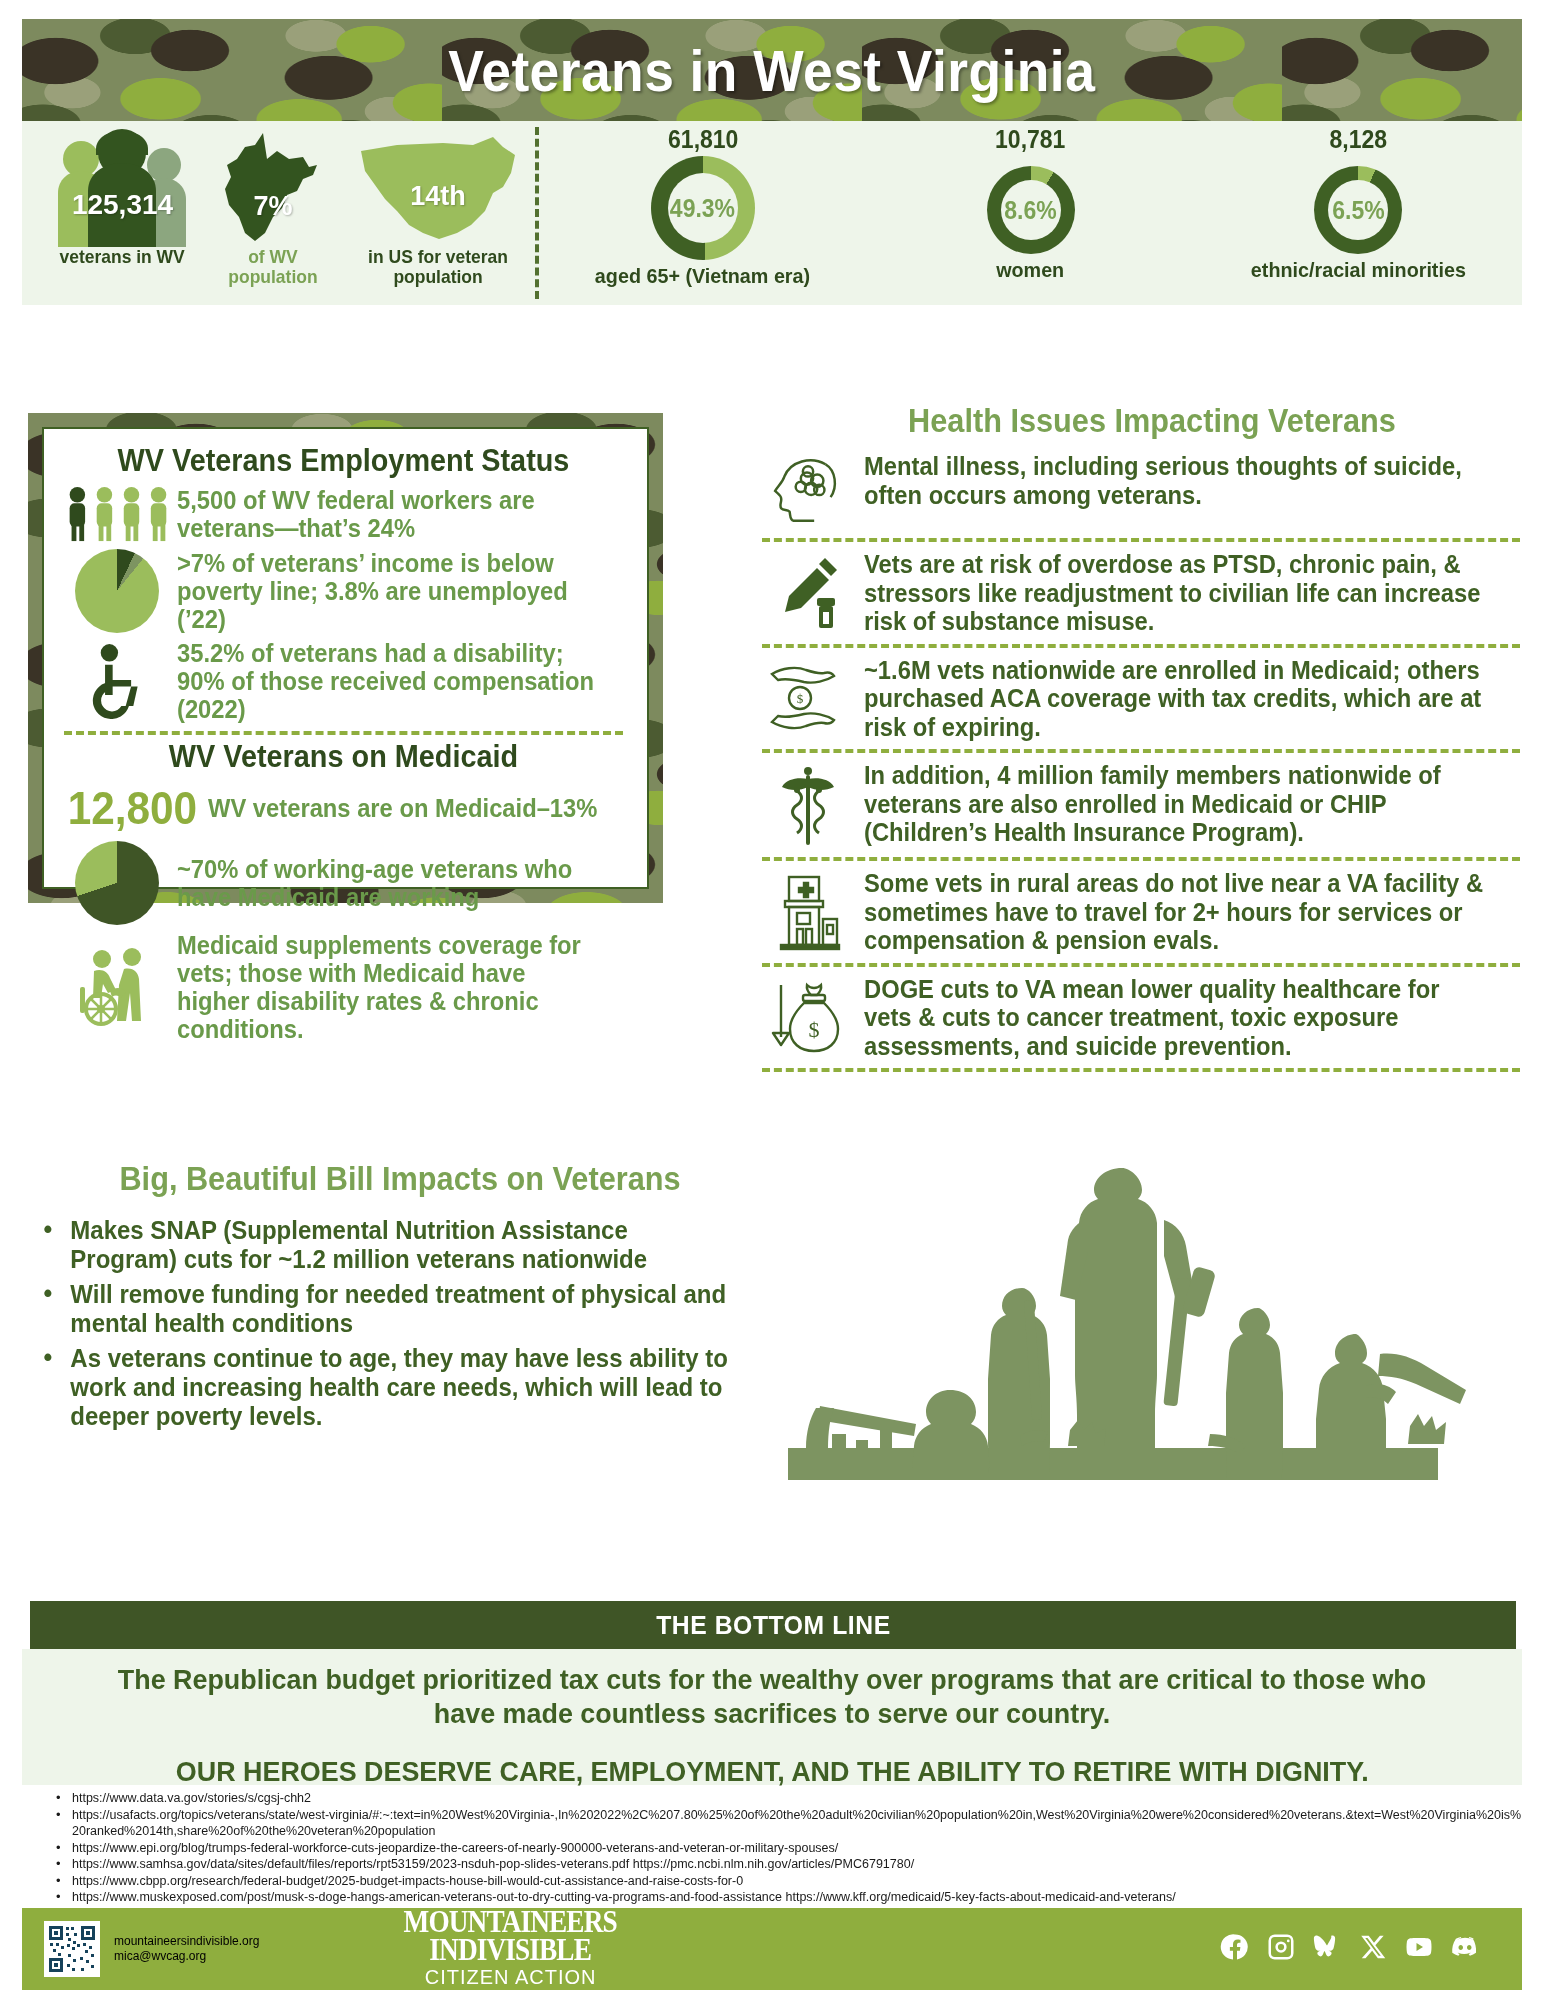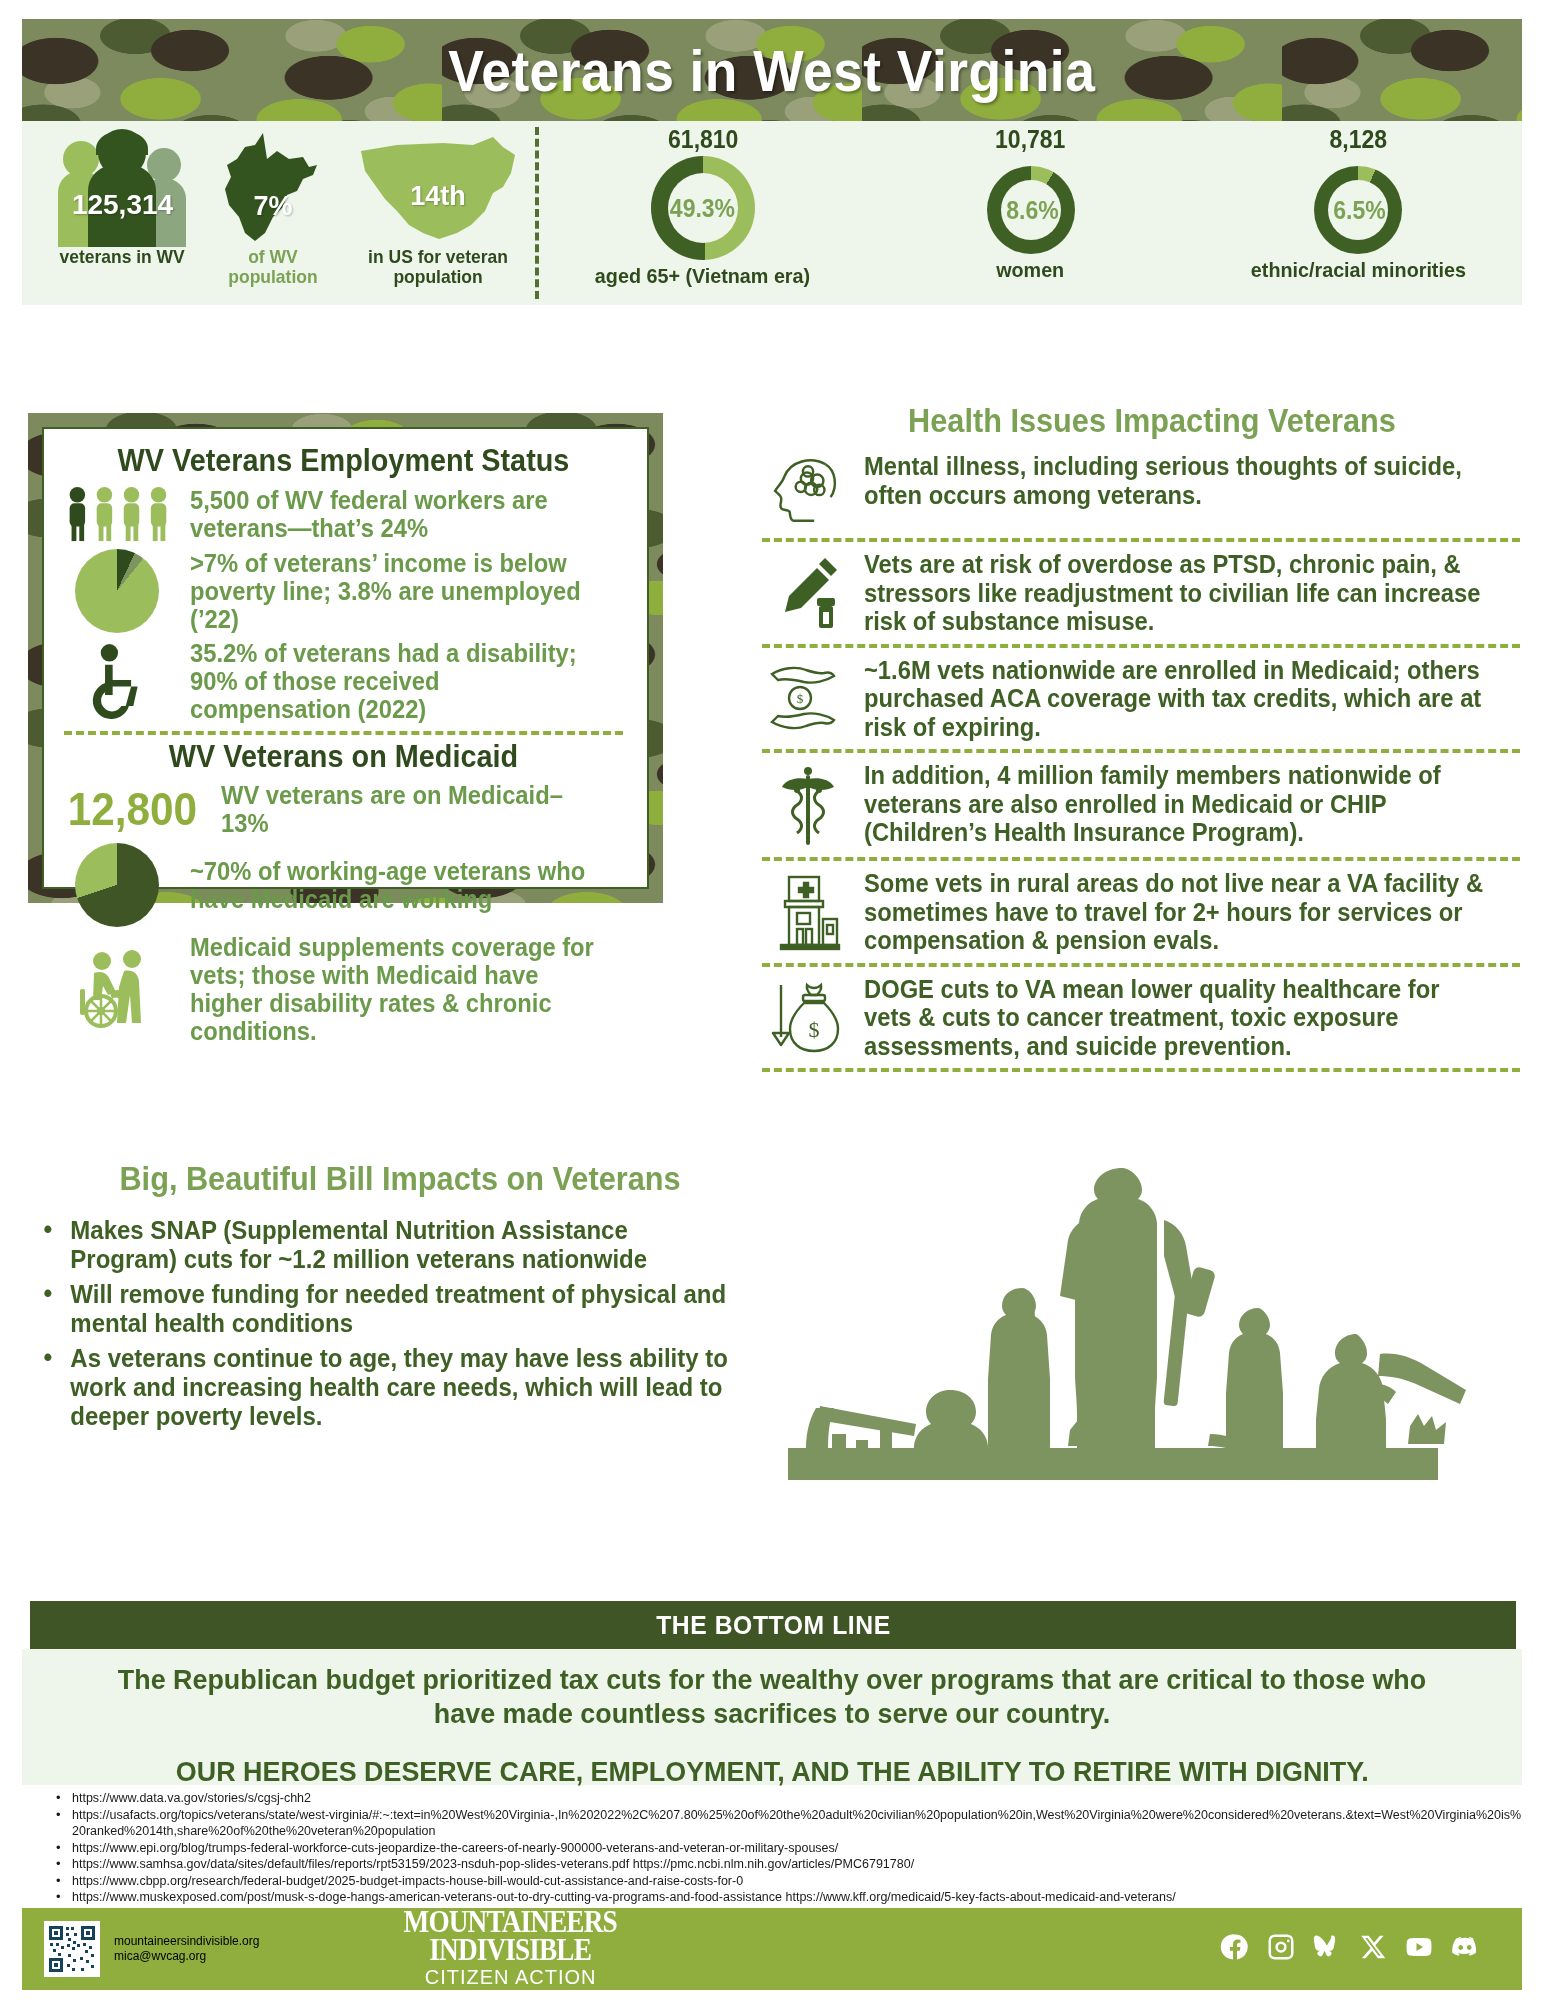--- a/index.html
+++ b/index.html
@@ -87,21 +87,21 @@
   
   .donut-col { flex:1; display:flex; flex-direction:column; align-items:center; padding-top:4px; }
   .donut-top {
     font-family:"Liberation Sans Narrow","Liberation Sans",sans-serif;
     font-weight:700; font-size:25px; color:#2f4a1d; transform:scaleX(0.92);
   }
   .donut { position:relative; width:104px; height:104px; margin:2px 0 4px; }
   .donut.small { width:88px; height:88px; margin-top:12px;}
   .donut .hole {
     position:absolute; inset:17px; border-radius:50%; background:#eef5ea;
-    display:flex; align-items:center; justify-content:flex-end;
+    display:flex; align-items:center; justify-content:center;
   }
   .donut .hole span {
     font-family:"Liberation Sans Narrow","Liberation Sans",sans-serif;
     font-weight:700; font-size:25px; color:#7ba254; transform:scaleX(0.92);
   }
   .donut.small .hole { inset:14px; }
   .donut-cap {
     font-family:"Liberation Sans Narrow","Liberation Sans",sans-serif;
     font-weight:700; font-size:21px; color:#2f4a1d; text-align:center; transform:scaleX(0.94);
   }
@@ -113,21 +113,21 @@
   }
   .left-card-inner {
     width:100%; height:100%; background:#fff; border:2px solid #3f6024;
     padding:10px 22px 10px 18px;
   }
   .card-title {
     font-family:"Liberation Sans Narrow","Liberation Sans",sans-serif;
     font-weight:700; font-size:31px; color:#2f4a1d; text-align:center;
     transform:scaleX(0.93); margin: 4px 0 6px;
   }
-  .row { display:flex; align-items:center; gap:18px; margin-bottom:6px; }
+  .row { display:flex; align-items:center; gap:5px; margin-bottom:6px; }
   .row .ico { flex:0 0 110px; display:flex; justify-content:center; align-items:center; }
   .row .txt {
     font-family:"Liberation Sans Narrow","Liberation Sans",sans-serif;
     font-weight:700; font-size:25px; line-height:1.12; color:#6a9a4a;
     transform:scaleX(0.95); transform-origin:left center;
   }
   .hr-dash { border:0; border-top:4px dashed #8fae3e; margin:8px 2px 4px; }
   .bignum {
     font-family:"Liberation Sans Narrow","Liberation Sans",sans-serif;
     font-weight:700; font-size:46px; color:#8fae3e; transform:scaleX(0.92);

